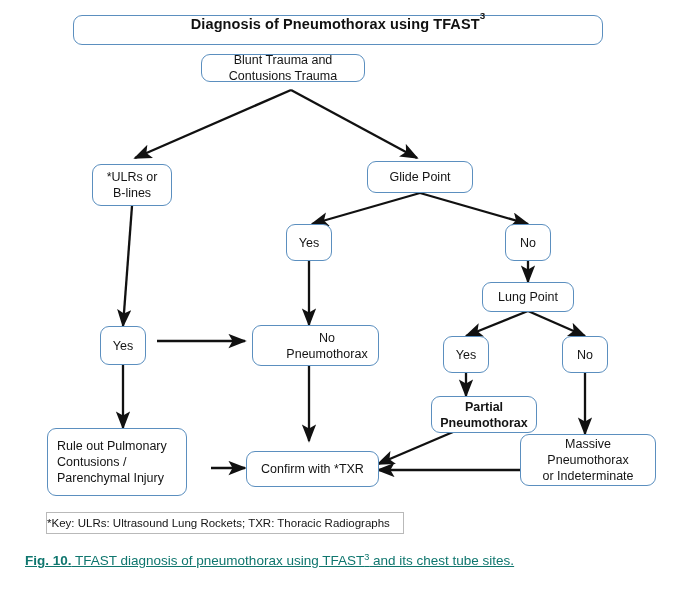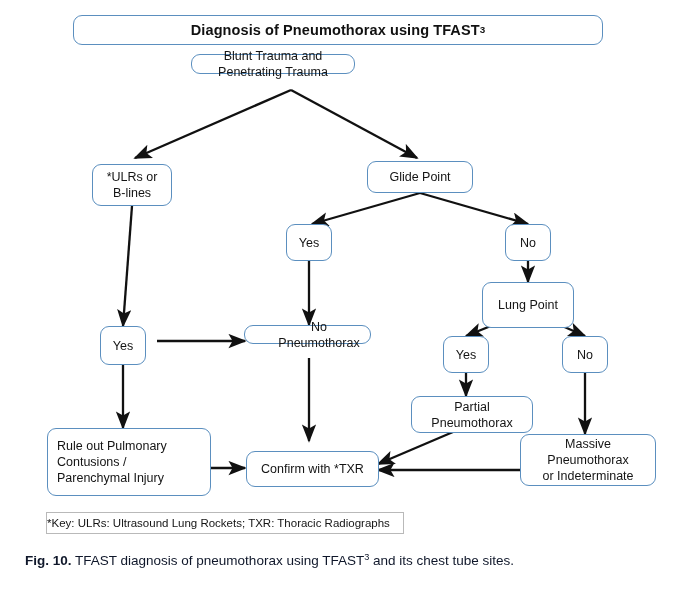--- a/index.html
+++ b/index.html
@@ -32,40 +32,41 @@
   }
   .node.left{justify-content:flex-start;text-align:left;padding-left:9px;}
 
   .title-box{
     position:absolute;
     left:73px;top:15px;width:530px;height:30px;
     box-sizing:border-box;
     border:1.4px solid #5B8FBF;
     border-radius:9px;
     background:#ffffff;
-    display:flex;align-items:center;justify-content:center;
+    display:flex;justify-content:center;
     font-size:14.5px;font-weight:bold;letter-spacing:.1px;
     color:#111;
     z-index:3;
   }
   .key-box{
     position:absolute;
     left:46px;top:512px;width:358px;height:22px;
     box-sizing:border-box;
     border:1px solid #b9b9b9;
     background:#ffffff;
     display:flex;align-items:center;
     font-size:11.5px;color:#141414;
     z-index:3;
   }
   .caption{
     position:absolute;
     left:25px;top:552px;width:630px;
-    font-size:13.5px;color:#0f172a;
+    font-size:13.5px;color:#0f766e;
     line-height:1.3;
+    text-decoration:underline;
   }
   .caption b{font-weight:bold;}
   sup{font-size:.68em;vertical-align:super;line-height:0;}
 </style>
 </head>
 <body>
 
 <div id="stage">
 
   <div class="title-box">
@@ -110,58 +111,58 @@
       <path d="M585,372 L585,434"></path>
 
       <path d="M211,468 L245,468"></path>
 
       <path d="M453,432 L378,464"></path>
 
       <path d="M520,470 L378,470"></path>
     </g>
   </svg>
 
-  <div class="node" style="left:191px;top:54px;width:164px;height:20px;">
+  <div class="node" style="left:201px;top:54px;width:164px;height:28px;">
     <span>
       <span>Blunt Trauma and</span><br>
-      <span>Penetrating Trauma</span>
+      <span>Contusions Trauma</span>
     </span>
   </div>
 
   <div class="node" style="left:92px;top:164px;width:80px;height:42px;">
     <span>
       <span>*ULRs or</span><br>
       <span>B-lines</span>
     </span>
   </div>
 
   <div class="node" style="left:367px;top:161px;width:106px;height:32px;">Glide Point</div>
 
   <div class="node" style="left:286px;top:224px;width:46px;height:37px;">Yes</div>
 
   <div class="node" style="left:505px;top:224px;width:46px;height:37px;">No</div>
 
-  <div class="node" style="left:482px;top:282px;width:92px;height:46px;">Lung Point</div>
+  <div class="node" style="left:482px;top:282px;width:92px;height:30px;">Lung Point</div>
 
   <div class="node" style="left:100px;top:326px;width:46px;height:39px;">Yes</div>
 
-  <div class="node" style="left:244px;top:325px;width:127px;height:19px;padding-left:28px;">No Pneumothorax</div>
+  <div class="node" style="left:252px;top:325px;width:127px;height:41px;padding-left:28px;">No Pneumothorax</div>
 
   <div class="node" style="left:443px;top:336px;width:46px;height:37px;">Yes</div>
 
   <div class="node" style="left:562px;top:336px;width:46px;height:37px;">No</div>
 
-  <div class="node" style="left:411px;top:396px;width:122px;height:37px;">
+  <div class="node" style="left:431px;top:396px;width:106px;height:37px;font-weight:bold;">
     <span>
       <span>Partial</span><br>
       <span>Pneumothorax</span>
     </span>
   </div>
 
-  <div class="node left" style="left:47px;top:428px;width:164px;height:68px;">
+  <div class="node left" style="left:47px;top:428px;width:140px;height:68px;">
     <span>
       <span>Rule out Pulmonary</span><br>
       <span>Contusions /</span><br>
       <span>Parenchymal Injury</span>
     </span>
   </div>
 
   <div class="node" style="left:246px;top:451px;width:133px;height:36px;">Confirm with *TXR</div>
 
   <div class="node" style="left:520px;top:434px;width:136px;height:52px;">

